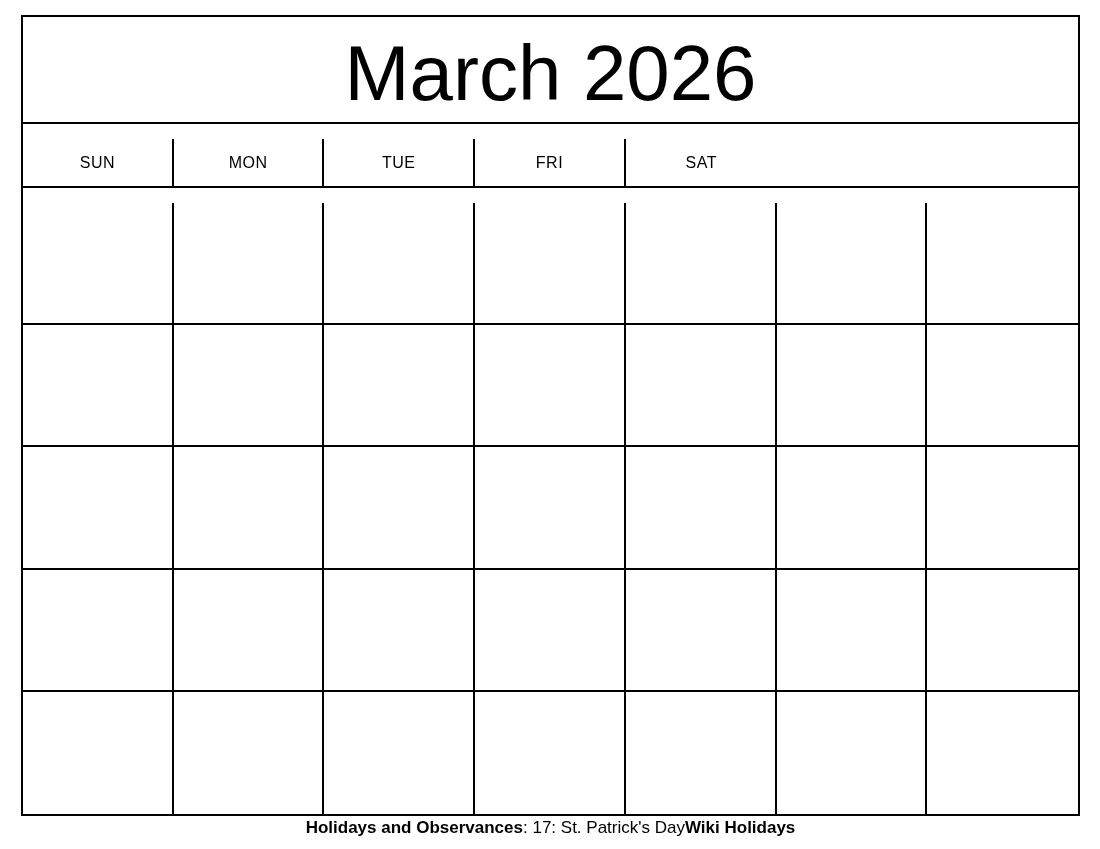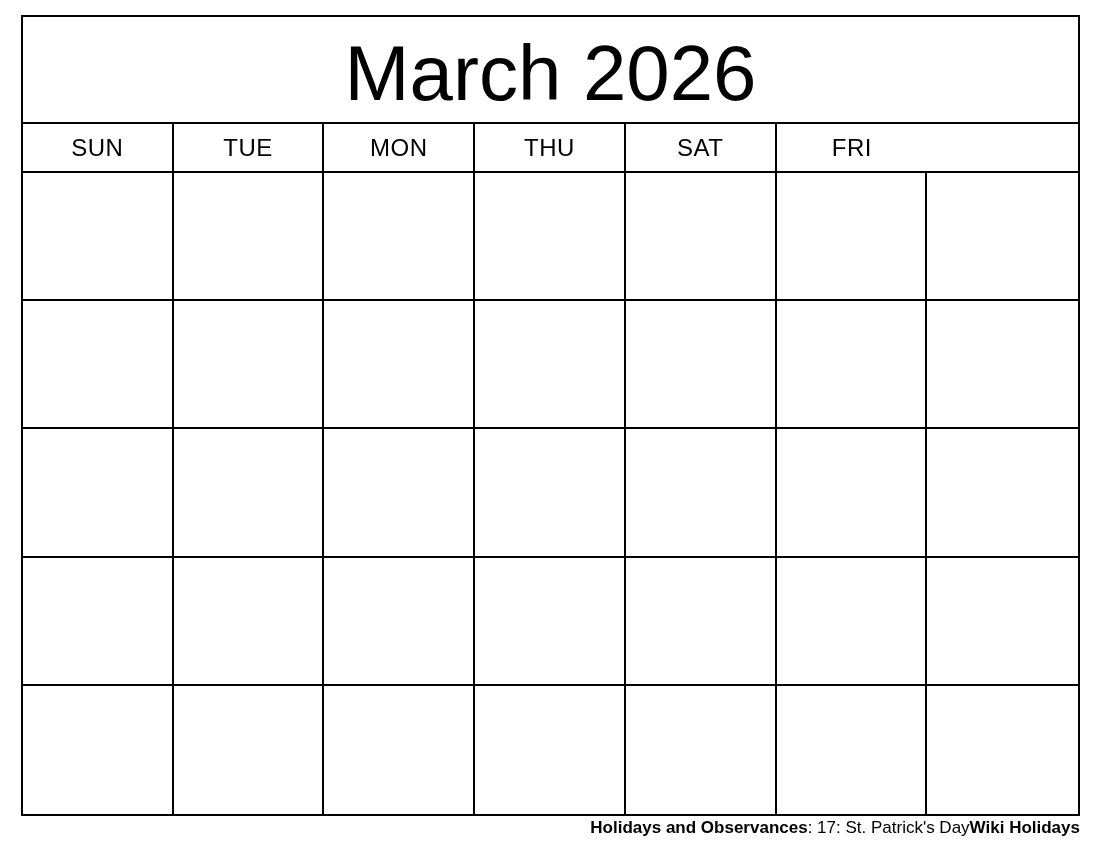--- a/index.html
+++ b/index.html
@@ -25,20 +25,21 @@
   .calendar-frame {
     position: absolute;
     left: 21px;
     top: 15px;
     width: 1059px;
     height: 801px;
     border: 2px solid var(--border);
     display: flex;
     flex-direction: column;
     background: var(--background);
+    gap: 15px;
   }
   .title-row {
     height: 107px;
     border-bottom: 2px solid var(--border);
     display: flex;
     align-items: center;
     justify-content: center;
     padding-top: 6px;
   }
   .page-title {
@@ -51,21 +52,21 @@
   .day-header-row {
     height: 49px;
     border-bottom: 2px solid var(--border);
     display: grid;
     grid-template-columns: repeat(7, 1fr);
   }
   .day-header {
     display: flex;
     align-items: center;
     justify-content: center;
-    font-size: 24px;
+    font-size: 16px;
     letter-spacing: 0.5px;
     text-align: center;
   }
   .day-header:not(:last-child) {
     border-right: 2px solid var(--border);
   }
   .calendar-grid {
     flex: 1;
     display: grid;
     grid-template-columns: repeat(7, 1fr);
@@ -76,41 +77,40 @@
     border-bottom: 2px solid var(--border);
   }
   .cell:nth-child(7n) { border-right: none; }
   .cell:nth-child(n+29) { border-bottom: none; }
   .footer {
     position: absolute;
     left: 21px;
     right: 20px;
     top: 818px;
     display: flex;
-    justify-content: flex-end;
+    justify-content: center;
     align-items: baseline;
     font-size: 17px;
   }
   .footer .bold { font-weight: bold; }
 </style>
 </head>
 <body>
 
 <div class="page">
   <div class="calendar-frame">
     <div class="title-row">
       <div class="page-title">March 2026</div>
     </div>
     <div class="day-header-row">
         <div class="day-header">SUN</div>
+        <div class="day-header">MON</div>
         <div class="day-header">TUE</div>
-        <div class="day-header">MON</div>
-        <div class="day-header">THU</div>
+        <div class="day-header">FRI</div>
         <div class="day-header">SAT</div>
-        <div class="day-header">FRI</div>
       </div>
     <div class="calendar-grid">
         <div class="cell"></div>
         <div class="cell"></div>
         <div class="cell"></div>
         <div class="cell"></div>
         <div class="cell"></div>
         <div class="cell"></div>
         <div class="cell"></div>
         <div class="cell"></div>

